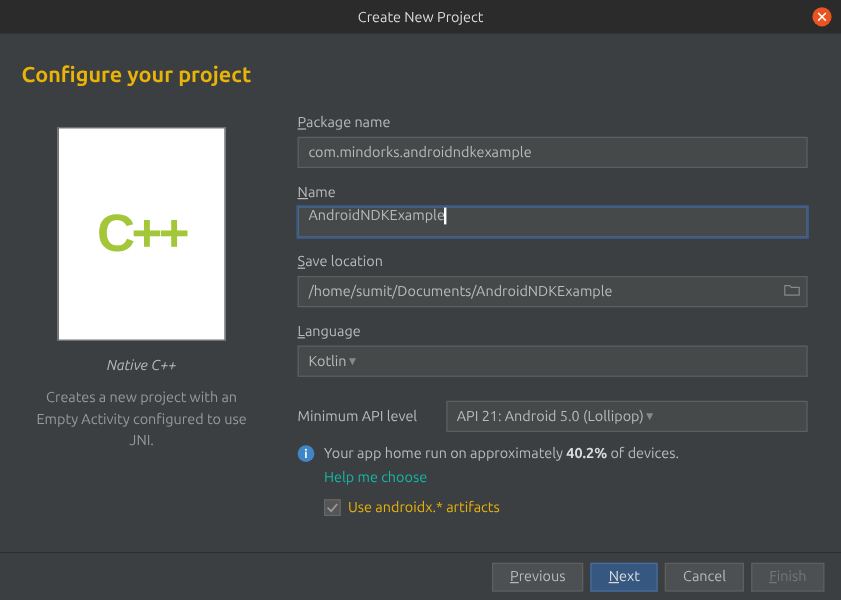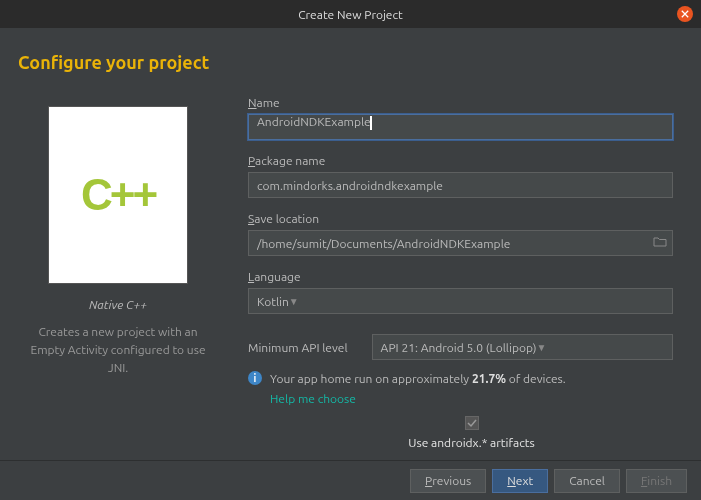--- a/index.html
+++ b/index.html
@@ -169,23 +169,22 @@
     margin-top: 1px;
   }
   .info-text { color: #bbbbbb; line-height: 1.5; }
   .info-text b { color: #ddd; }
   .help-link { color: #14b8a6; cursor: pointer; display: block; margin-top: 2px; }
   .checkbox-row {
     display: flex;
     align-items: center;
     gap: 6px;
     margin-left: 22px;
-    color: #e5e5e5;
-    font-size: 12px;
-    flex-direction: column;
+    color: #eab308;
+    font-size: 12px;
   }
   .checkbox {
     width: 14px;
     height: 14px;
     background: #555;
     border: 1px solid #666;
     display: flex;
     align-items: center;
     justify-content: center;
   }
@@ -249,27 +248,27 @@
     <div class="left-col">
       <div class="template-card">
         <div class="cpp-logo">C++</div>
       </div>
       <div class="template-name">Native C++</div>
       <div class="template-desc">Creates a new project with an Empty Activity configured to use JNI.</div>
     </div>
 
     <div class="right-col">
       <div class="field-group">
+        <label class="field-label"><span class="mn">P</span><span>ackage name</span></label>
+        <input class="text-input" value="com.mindorks.androidndkexample" style="">
+      </div>
+
+      <div class="field-group">
         <label class="field-label"><span class="mn">N</span><span>ame</span></label>
         <div class="text-input focused"><span>AndroidNDKExample</span><span class="caret"></span></div>
-      </div>
-
-      <div class="field-group">
-        <label class="field-label"><span class="mn">P</span><span>ackage name</span></label>
-        <input class="text-input" value="com.mindorks.androidndkexample" style="">
       </div>
 
       <div class="field-group">
         <label class="field-label"><span class="mn">S</span><span>ave location</span></label>
         <div class="input-wrap">
           <input class="text-input" style="padding-right: 24px;" value="/home/sumit/Documents/AndroidNDKExample">
           <span class="open-icon">
             <svg width="14" height="12" viewBox="0 0 14 12">
                 <path d="M1 2 h4 l1.5 1.5 H13 V10 H1 Z" fill="none" stroke="#888" stroke-width="1"></path>
               </svg>
@@ -289,21 +288,21 @@
         <span class="api-label">Minimum API level</span>
         <div class="select">
           <span>API 21: Android 5.0 (Lollipop)</span>
           <span class="chev">▼</span>
         </div>
       </div>
 
       <div class="info-block">
         <div class="info-icon">i</div>
         <div class="info-text">
-          <span>Your app home run on approximately </span><b>21.7%</b><span> of devices.</span>
+          <span>Your app home run on approximately </span><b>40.2%</b><span> of devices.</span>
           <span class="help-link">Help me choose</span>
         </div>
       </div>
 
       <div class="checkbox-row">
         <div class="checkbox">
           <svg viewBox="0 0 10 10">
               <path d="M1 5 L4 8 L9 2" stroke="#999" stroke-width="1.5" fill="none"></path>
             </svg>
         </div>

